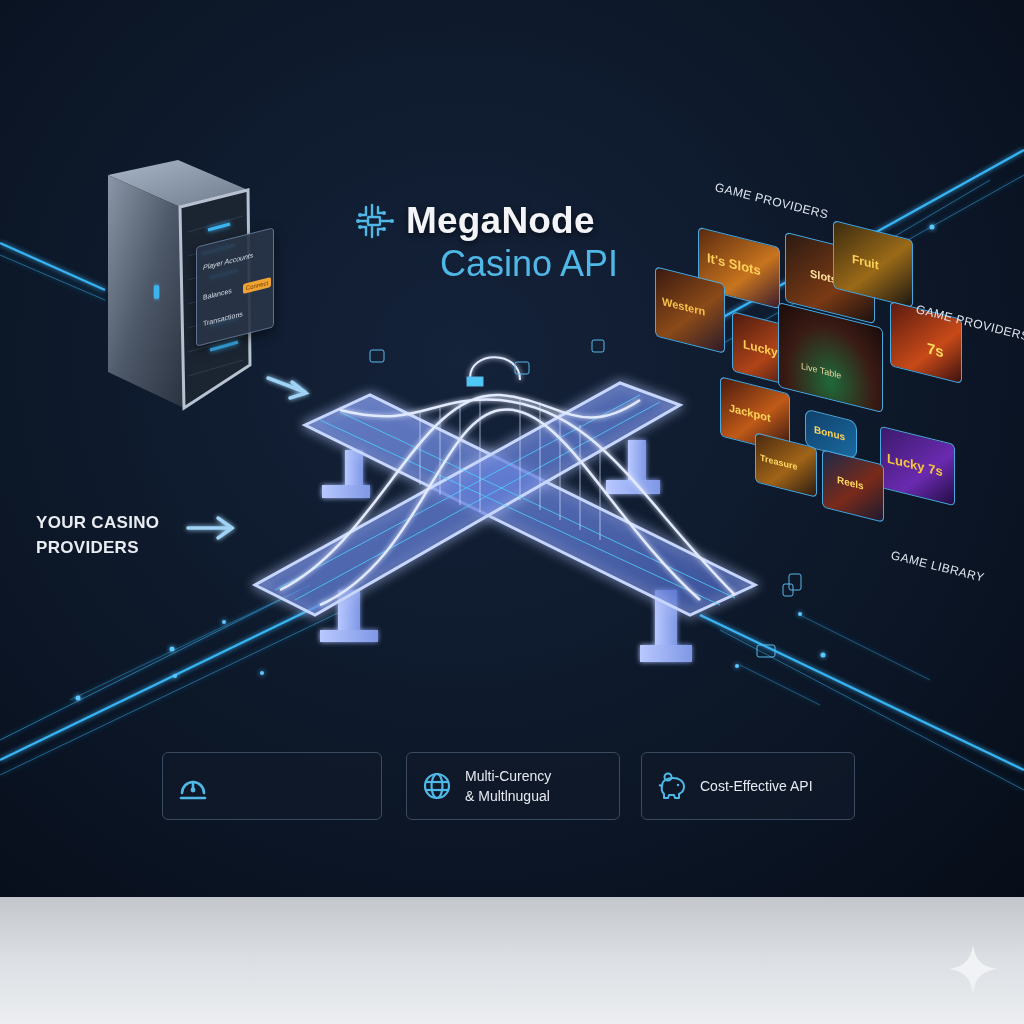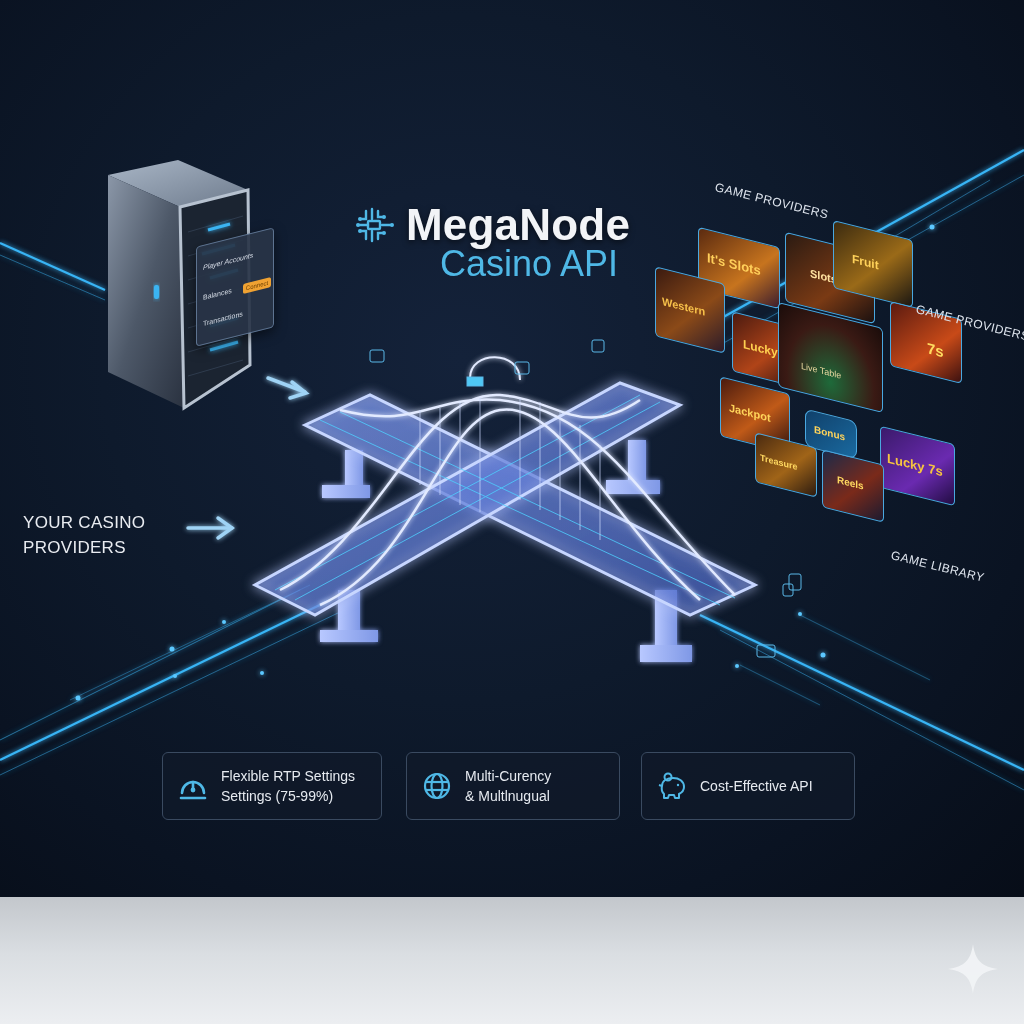--- a/index.html
+++ b/index.html
@@ -22,32 +22,32 @@
 
     svg.layer { position: absolute; left: 0; top: 0; }
 
     
     .brand {
       position: absolute; left: 352px; top: 200px;
       display: flex; align-items: center; gap: 8px;
     }
     .brand-logo { width: 46px; height: 40px; }
     .brand-name {
-      color: #f2f4f7; font-weight: 700; font-size: 44px; letter-spacing: 0.2px;
+      color: #f2f4f7; font-weight: 700; font-size: 37px; letter-spacing: 0.2px;
       text-shadow: 0 2px 6px rgba(0,0,0,0.6);
     }
     .brand-sub {
       position: absolute; left: 440px; top: 243px;
       color: #4fb8e6; font-size: 36px; font-weight: 400;
     }
 
     
     .label-platform {
-      position: absolute; left: 23px; top: 510px;
-      color: #e9ecf1; font-size: 17px; line-height: 25px; font-weight: 400;
+      position: absolute; left: 36px; top: 510px;
+      color: #e9ecf1; font-size: 17px; line-height: 25px; font-weight: 700;
       letter-spacing: 0.3px;
     }
     .label-iso {
       position: absolute; color: #dfe5ee; font-size: 12px; letter-spacing: 0.5px;
       white-space: nowrap; transform-origin: left top;
     }
 
     
     .feature {
       position: absolute; top: 752px; height: 68px;
@@ -307,24 +307,20 @@
 
   <div class="feature" style="left:162px; width:220px;">
     <svg class="ficon" viewBox="0 0 36 36">
       <g stroke="#4fb8e6" stroke-width="2.6" fill="none" stroke-linecap="round">
         <path d="M7 25 A11 11 0 0 1 29 25"></path>
         <line x1="6" y1="30" x2="30" y2="30"></line>
         <line x1="18" y1="14" x2="18" y2="20"></line>
       </g>
       <circle cx="18" cy="22" r="2.4" fill="#4fb8e6"></circle>
     </svg>
-    <div class="ftext">
-      <div>Flexible RTP Settings</div>
-      <div>Settings (75-99%)</div>
-    </div>
   </div>
 
   <div class="feature" style="left:641px; width:214px;">
     <svg class="ficon" viewBox="0 0 36 36">
       <g stroke="#4fb8e6" stroke-width="2" fill="none" stroke-linejoin="round">
         <path d="M8 18 C8 12 14 10 19 10 C25 10 30 13 30 19 C30 23 27 25 25 26 L25 30 L21 30 L20 27 L15 27 L14 30 L10 30 L10 26 C8 24 7 22 8 18 Z"></path>
         <circle cx="14" cy="9" r="3.5"></circle>
         <path d="M5 17 L8 18"></path>
       </g>
       <circle cx="24" cy="17" r="1.2" fill="#4fb8e6"></circle>

